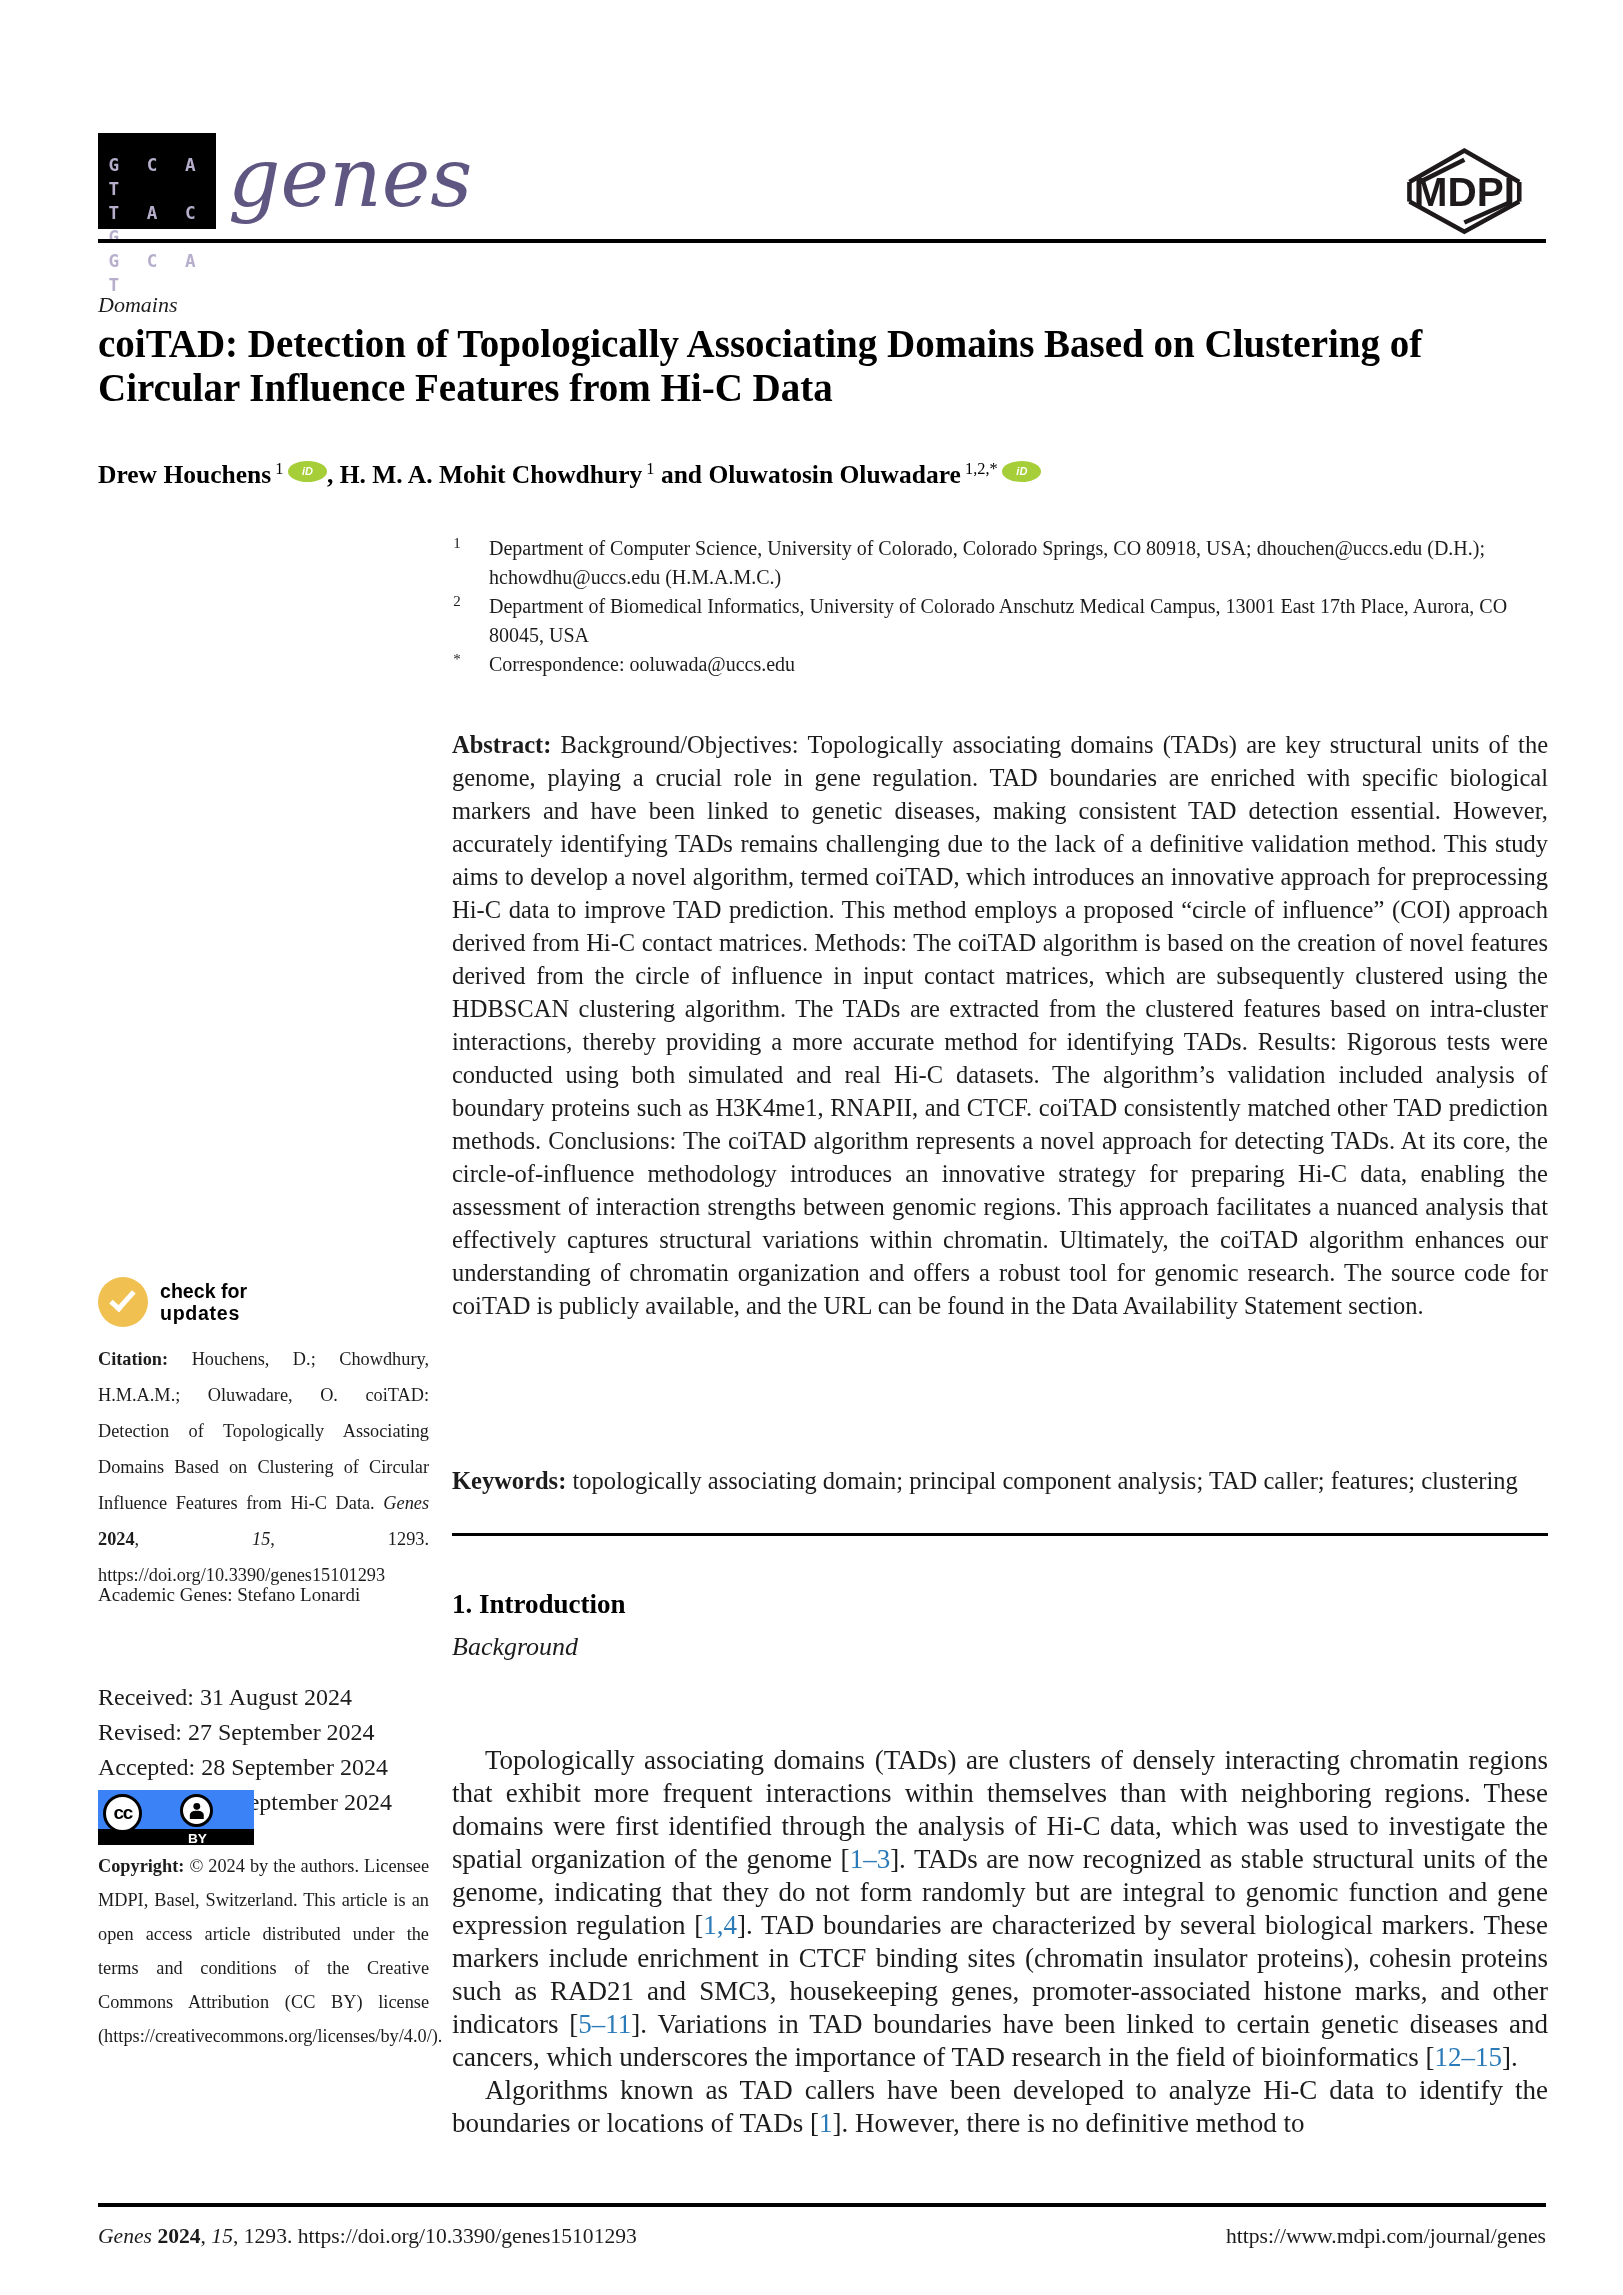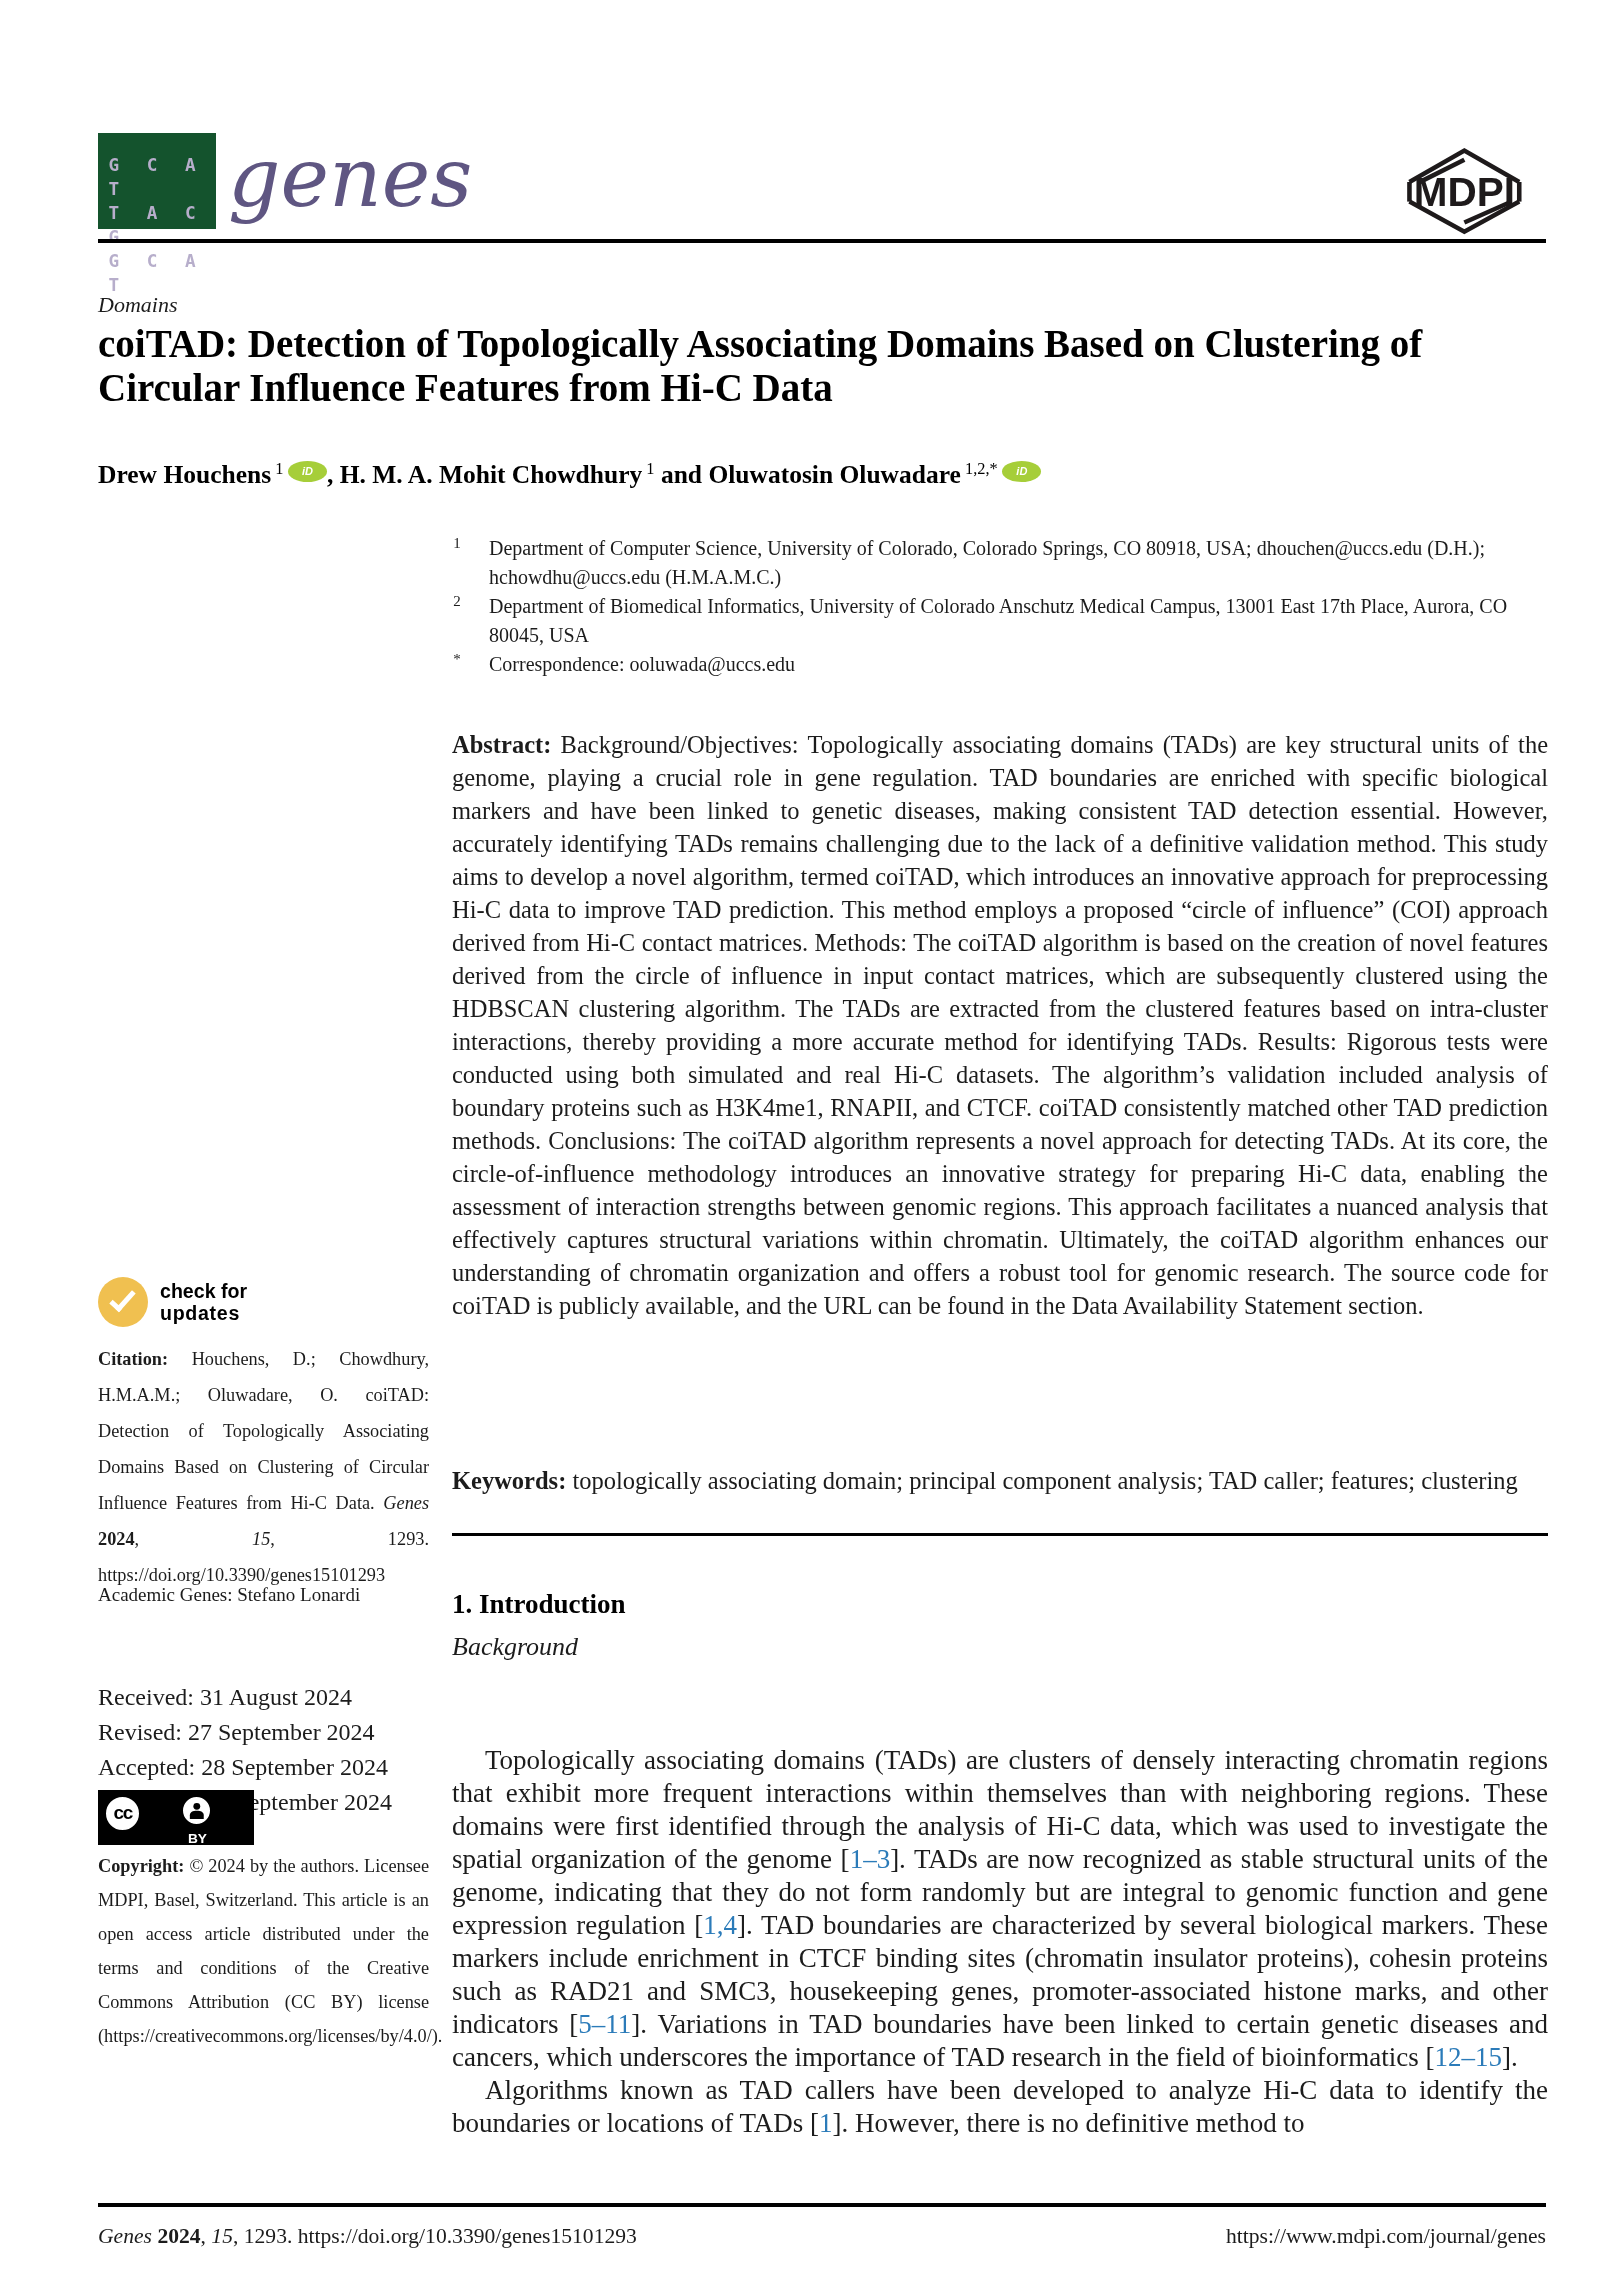--- a/index.html
+++ b/index.html
@@ -2,21 +2,21 @@
 <html style="font-size:10.5px"><head>
 <meta charset="utf-8">
 <style>
   * { margin:0; padding:0; box-sizing:border-box; }
   html,body { width:1623px; height:2295px; background:#ffffff; }
   body { font-family:"Liberation Serif","DejaVu Serif",serif; color:#1c1c1c; position:relative; }
 
   .abs { position:absolute; }
 
   
-  .genes-logo-box { left:98px; top:133px; width:118px; height:96px; background:#14532d; padding-top:19.6px; padding-left:10.5px; }
+  .genes-logo-box { left:98px; top:133px; width:118px; height:96px; background:#000000; padding-top:19.6px; padding-left:10.5px; }
   .genes-logo-row { font-family:"DejaVu Sans Mono",monospace; font-size:17.7px; line-height:24px; letter-spacing:8.5px; color:#b7aecb; font-weight:bold; }
   .genes-wordmark { left:228px; top:135px; font-family:"DejaVu Serif",serif; font-style:italic; font-size:82px; line-height:85px; color:#5f5682; }
   .mdpi-logo { left:1399px; top:144px; width:132px; height:93px; }
   .header-rule { left:98px; top:239px; width:1448px; height:3.9px; background:#000; }
 
   
   .article-type { left:98px; top:292px; font-style:italic; font-size:22px; }
   .paper-title { left:98px; top:322px; width:1450px; font-size:39px; font-weight:bold; line-height:44px; color:#000; }
   .authors-line { left:98px; top:459px; width:1450px; font-size:25.5px; font-weight:bold; color:#000; }
   .authors-line sup { font-size:16.4px; font-weight:normal; vertical-align:9.2px; }
@@ -47,21 +47,21 @@
   .check-badge { left:98px; top:1276px; width:236px; height:56px; cursor:pointer; }
   .check-circle { position:absolute; left:0; top:1.3px; width:50px; height:50px; border-radius:50%; background:#f0c050; }
   .check-mark { position:absolute; left:11.8px; top:14.4px; width:25px; height:13px; border-left:5.9px solid #fff; border-bottom:5.9px solid #fff; transform:rotate(-48deg); }
   .check-text { position:absolute; left:62px; top:5.2px; font-family:"Liberation Sans","DejaVu Sans",sans-serif; font-size:19.6px; font-weight:bold; line-height:21.6px; color:#000; }
   .check-text .l2 { font-weight:900; letter-spacing:0.7px; }
 
   .citation-block { left:98px; top:1341px; width:331px; font-size:18.3px; line-height:36px; text-align:justify; }
   .academic-editor { left:98px; top:1584px; width:331px; font-size:19px; }
   .dates-block { left:98px; top:1680px; width:331px; font-size:24px; line-height:35px; }
 
-  .cc-badge { left:98px; top:1790px; width:156px; height:55px; background:#000000; cursor:pointer; }
+  .cc-badge { left:98px; top:1790px; width:156px; height:55px; background:#3b82f6; cursor:pointer; }
   .cc-strip { position:absolute; left:0; bottom:0; width:100%; height:16.4px; background:#000; }
   .cc-by-label { position:absolute; left:81px; bottom:-0.7px; width:37px; text-align:center; color:#fff;
     font-family:"Liberation Sans",sans-serif; font-weight:bold; font-size:13.7px; }
   .cc-circle { position:absolute; left:5.2px; top:3.9px; width:39px; height:39px; background:#fff; border:3.9px solid #000; border-radius:50%;
     display:flex; align-items:center; justify-content:center; font-family:"Liberation Sans",sans-serif; font-weight:900; font-size:19px; letter-spacing:-1.3px; color:#000; }
   .person-circle { position:absolute; left:82px; top:3.9px; width:33px; height:33px; background:#fff; border:3.3px solid #000; border-radius:50%;
     display:flex; align-items:center; justify-content:center; }
 
   .copyright-block { left:98px; top:1849px; width:331px; font-size:18.3px; line-height:34px; text-align:justify; }
 

